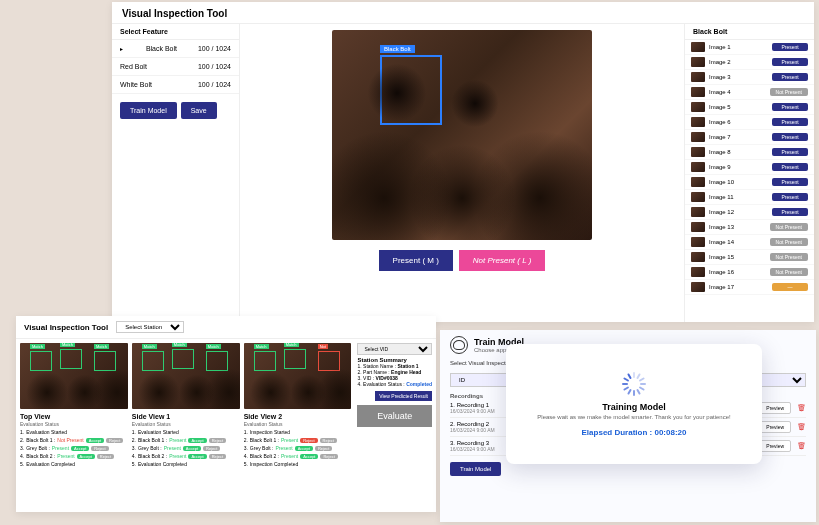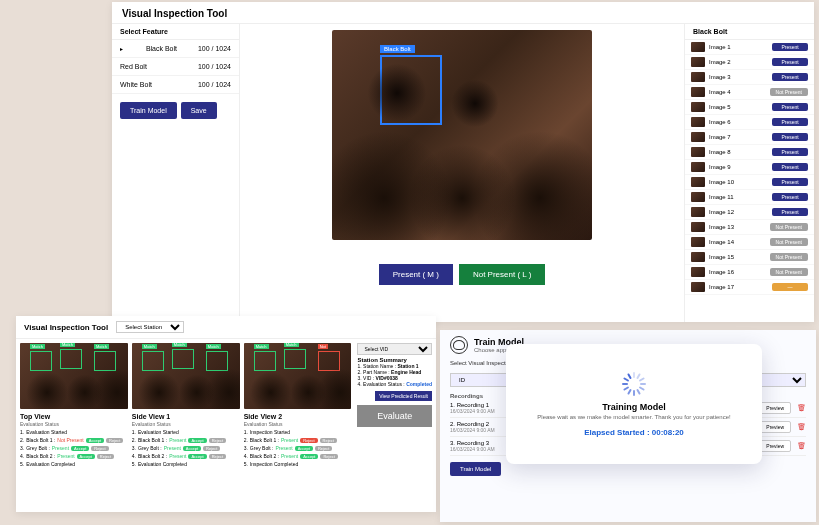--- a/index.html
+++ b/index.html
@@ -21,23 +21,23 @@
   .engine-img { width: 260px; height: 210px; background: linear-gradient(135deg,#5a3a2a 0%,#3a2518 40%,#6a4530 70%,#2a1810 100%); position: relative; border-radius: 2px; overflow: hidden; }
   .engine-img::after { content: ""; position: absolute; inset: 0; background:
     radial-gradient(circle at 20% 80%, #1a0f08 0%, transparent 25%),
     radial-gradient(circle at 50% 80%, #1a0f08 0%, transparent 25%),
     radial-gradient(circle at 80% 80%, #1a0f08 0%, transparent 25%),
     radial-gradient(circle at 25% 30%, #0f0805 0%, transparent 12%),
     radial-gradient(circle at 55% 35%, #0f0805 0%, transparent 12%);
   }
   .bbox { position: absolute; border: 2px solid #2b7fff; left: 48px; top: 25px; width: 62px; height: 70px; }
   .bbox-label { position: absolute; top: -12px; left: -2px; background: #2b7fff; color: #fff; font-size: 6px; padding: 1px 4px; }
-  .pt-eval-btns { margin-top: 24px; display: flex; gap: 6px; }
+  .pt-eval-btns { margin-top: 10px; display: flex; gap: 6px; }
   .btn-present { background: #2b2f87; color: #fff; font-size: 8px; padding: 6px 14px; border: none; cursor: pointer; }
-  .btn-notpresent { background: #15803d; color: #fff; font-size: 8px; padding: 6px 14px; border: none; cursor: pointer; }
+  .btn-notpresent { background: #ec4899; color: #fff; font-size: 8px; padding: 6px 14px; border: none; cursor: pointer; font-style: italic; }
   .pt-right { width: 130px; border-left: 1px solid #eee; overflow-y: auto; }
   .pt-right-header { font-size: 7px; font-weight: 600; padding: 4px 8px; border-bottom: 1px solid #eee; }
   .img-row { display: flex; align-items: center; justify-content: space-between; padding: 2px 6px; border-bottom: 1px solid #f6f6f6; gap: 4px; }
   .img-thumb { width: 14px; height: 10px; background: linear-gradient(135deg,#5a3a2a,#2a1810); border-radius: 1px; flex-shrink: 0; }
   .img-label { font-size: 6px; flex: 1; }
   .img-badge { font-size: 5px; padding: 1px 6px; border-radius: 2px; color: #fff; min-width: 36px; text-align: center; }
   .badge-present { background: #2b2f87; }
   .badge-np { background: #a0a0a0; }
   .badge-amber { background: #e6a23c; }
 
@@ -446,14 +446,14 @@
       <span style="transform: rotate(150deg); opacity: 0.53;"></span>
       <span style="transform: rotate(180deg); opacity: 0.6;"></span>
       <span style="transform: rotate(210deg); opacity: 0.67;"></span>
       <span style="transform: rotate(240deg); opacity: 0.73;"></span>
       <span style="transform: rotate(270deg); opacity: 0.8;"></span>
       <span style="transform: rotate(300deg); opacity: 0.87;"></span>
       <span style="transform: rotate(330deg); opacity: 0.93;"></span>
     </div>
   <div class="modal-title">Training Model</div>
   <div class="modal-sub">Please wait as we make the model smarter. Thank you for your patience!</div>
-  <div class="modal-elapsed">Elapsed Started : 00:08:20</div>
+  <div class="modal-elapsed">Elapsed Duration : 00:08:20</div>
 </div>
 
 </body></html>

